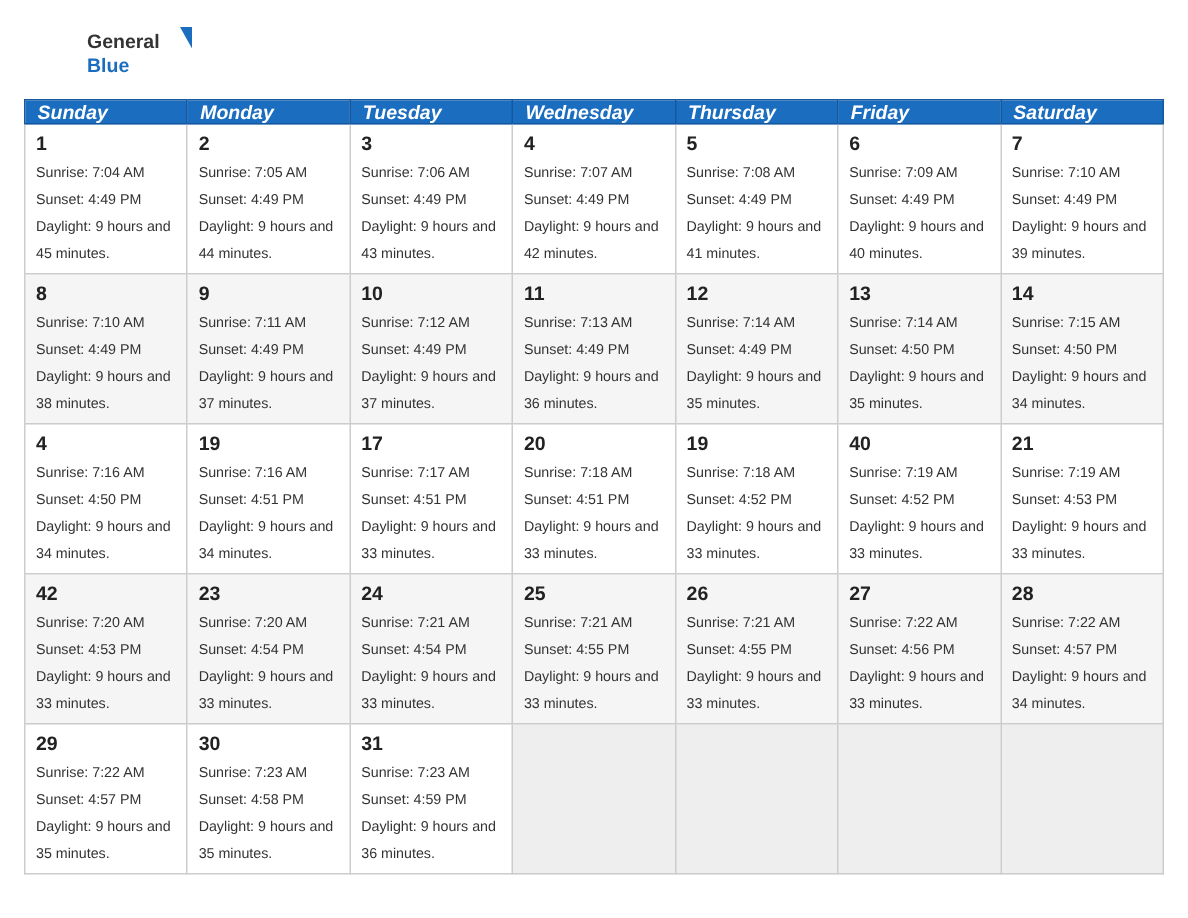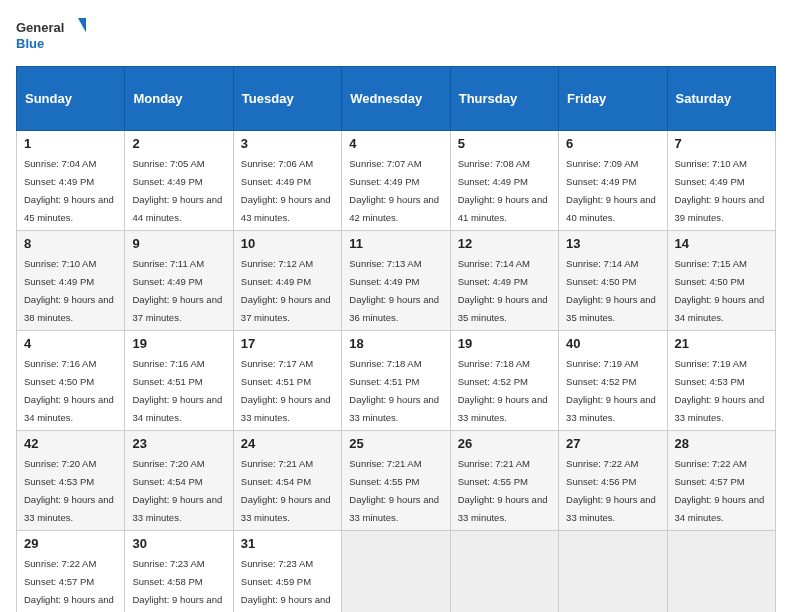--- a/index.html
+++ b/index.html
@@ -8,20 +8,21 @@
       background: #fff;
       width: 792px;
       min-height: 612px;
       padding: 16px;
     }
     .header-area {
       display: flex;
       justify-content: space-between;
       align-items: center;
       margin-bottom: 12px;
+      margin-left: 42px;
     }
     .logo {
       display: flex;
       align-items: center;
       gap: 4px;
     }
     .title-area {
       text-align: right;
     }
     .main-title {
@@ -39,22 +40,23 @@
       width: 100%;
       border-collapse: collapse;
       border: 1px solid #ccc;
     }
     .calendar th {
       background: #1a6dbf;
       color: #fff;
       font-size: 13px;
       font-weight: bold;
       text-align: left;
-      padding: 24px 8px;
+      padding: 0 8px;
       border: 1px solid #1558a0;
+      font-style: italic;
     }
     .calendar td {
       vertical-align: top;
       padding: 5px 7px;
       border: 1px solid #ccc;
       width: calc(100% / 7);
       min-height: 80px;
       background: #fff;
     }
     .calendar tr:nth-child(even) td {
@@ -173,21 +175,21 @@
       </td>
         <td>
         <span class="day-number">19</span>
         <span class="day-info">Sunrise: 7:16 AM<br>Sunset: 4:51 PM<br>Daylight: 9 hours and 34 minutes.</span>
       </td>
         <td>
         <span class="day-number">17</span>
         <span class="day-info">Sunrise: 7:17 AM<br>Sunset: 4:51 PM<br>Daylight: 9 hours and 33 minutes.</span>
       </td>
         <td>
-        <span class="day-number">18</span>
+        <span class="day-number">20</span>
         <span class="day-info">Sunrise: 7:18 AM<br>Sunset: 4:51 PM<br>Daylight: 9 hours and 33 minutes.</span>
       </td>
         <td>
         <span class="day-number">19</span>
         <span class="day-info">Sunrise: 7:18 AM<br>Sunset: 4:52 PM<br>Daylight: 9 hours and 33 minutes.</span>
       </td>
         <td>
         <span class="day-number">40</span>
         <span class="day-info">Sunrise: 7:19 AM<br>Sunset: 4:52 PM<br>Daylight: 9 hours and 33 minutes.</span>
       </td>

